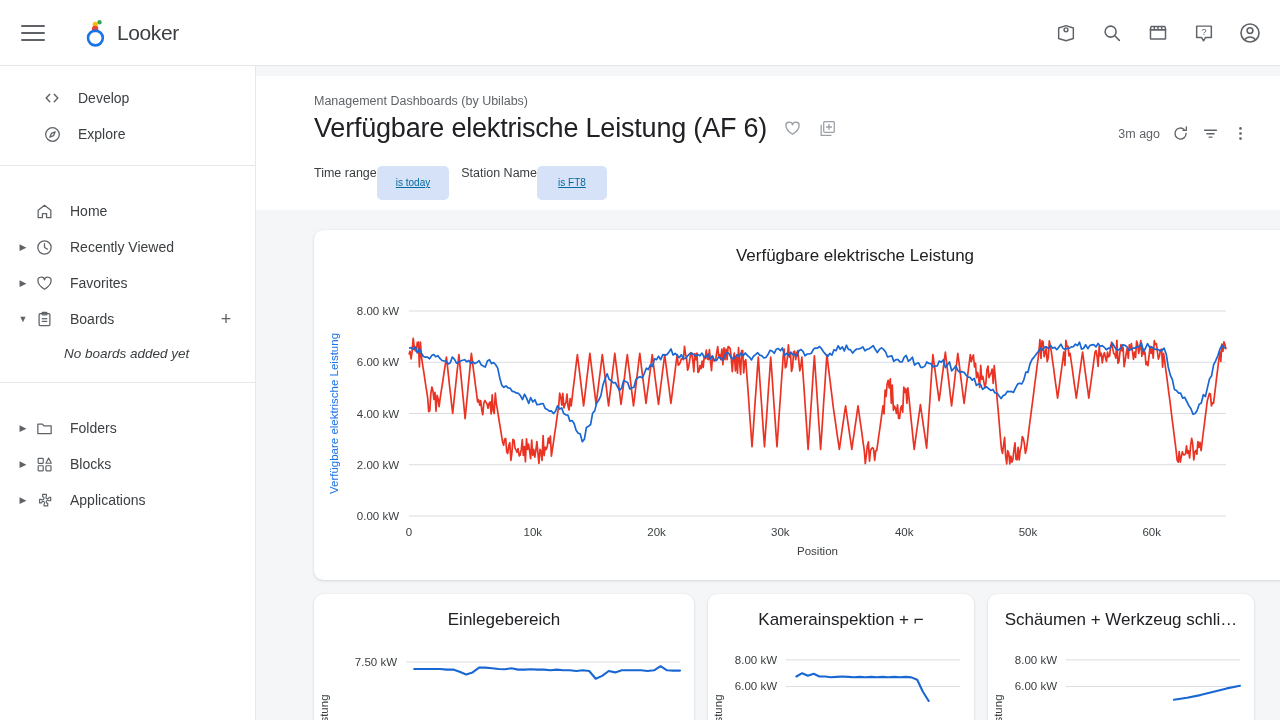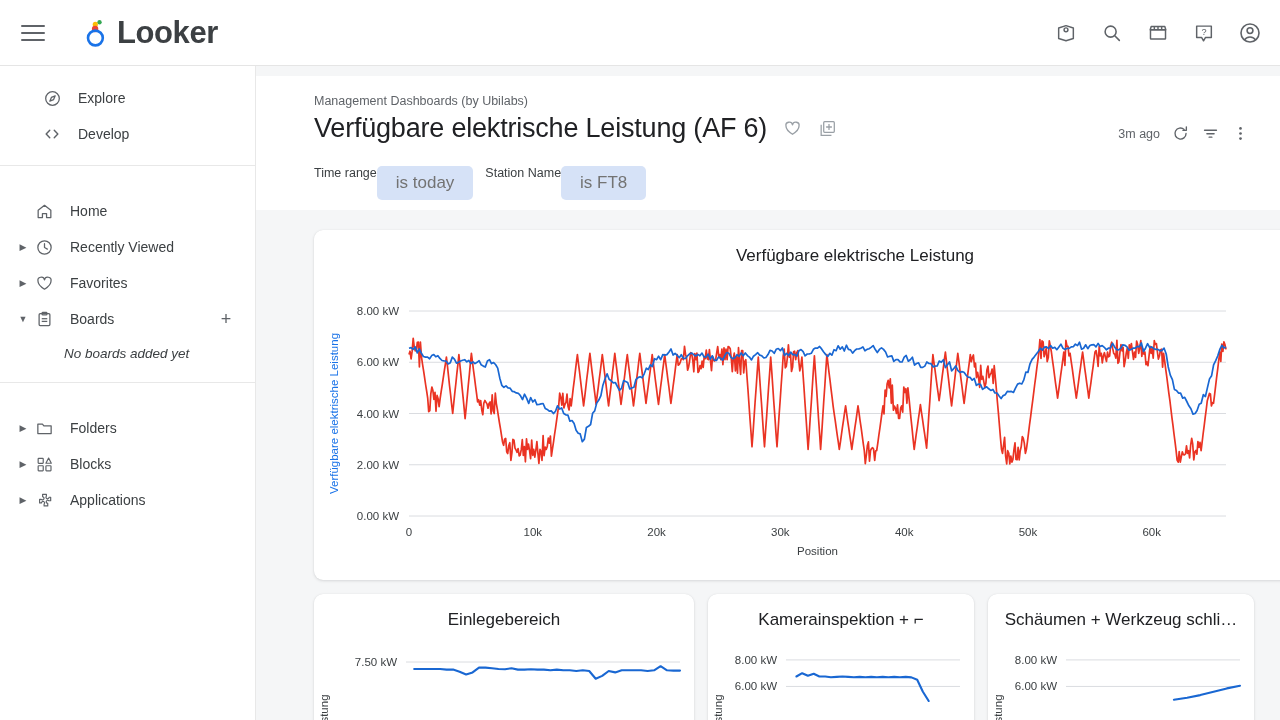--- a/index.html
+++ b/index.html
@@ -18,21 +18,21 @@
     position: absolute; top: 0; left: 0; width: 1280px; height: 66px;
     background: #fff; border-bottom: 1px solid #e5e5e5;
     display: flex; align-items: center;
   }
   .hamburger { margin-left: 21px; width: 26px; height: 26px; display: flex; flex-direction: column;
     justify-content: center; gap: 5px; cursor: pointer; }
   .hamburger span { display: block; width: 24px; height: 2px; background: #5f6368; border-radius: 1px; }
 
   .brand { display: flex; align-items: center; margin-left: 36px; gap: 8px; }
   .brand-logo { width: 26px; height: 30px; position: relative; }
-  .brand-text { font-size: 31px; color: #3c4043; letter-spacing: -0.4px; font-weight: 700; }
+  .brand-text { font-size: 21px; color: #3c4043; letter-spacing: -0.4px; font-weight: 400; }
 
   .topbar-right { position: absolute; right: 18px; top: 0; height: 66px; display: flex; align-items: center; gap: 22px; }
   .ticon { width: 24px; height: 24px; color: #5f6368; display: flex; align-items: center; justify-content: center; cursor: pointer; }
 
   
   .sidebar {
     position: absolute; top: 66px; left: 0; width: 256px; height: 654px;
     background: #fff; border-right: 1px solid #e8e8e8;
     padding-top: 14px;
   }
@@ -67,22 +67,23 @@
 
   .head-right { position: absolute; right: 30px; top: 48px; display: flex; align-items: center; gap: 11px; }
   .ago { font-size: 12.5px; color: #5f6368; }
   .hicon { color: #5f6368; display: flex; align-items: center; cursor: pointer; }
 
   .filters { display: flex; gap: 12px; padding: 22px 0 0 58px; }
   .filter { display: flex; flex-direction: row; }
   .filter-label { font-size: 12.5px; color: #3c4043; margin-bottom: 8px; }
   .chip {
     background: #d6e2f7; border-radius: 5px; height: 34px; display: flex; align-items: center;
-    justify-content: center; padding: 0 19px; font-size: 17px; color: #737373; cursor: pointer;
+    justify-content: center; padding: 0 19px; font-size: 10px; color: #0369a1; cursor: pointer;
     min-width: 70px;
+    text-decoration: underline;
   }
 
   
   .tiles { padding: 20px 24px 0 58px; }
   .card {
     background: #fff; border-radius: 9px; box-shadow: 0 1px 3px rgba(60,64,67,0.16), 0 0 1px rgba(60,64,67,0.10);
     position: relative;
   }
   .card-title { text-align: center; font-size: 17px; color: #202124; padding-top: 16px; font-weight: 400;
     white-space: nowrap; overflow: hidden; text-overflow: ellipsis; padding-left: 14px; padding-right: 14px; }
@@ -160,37 +161,37 @@
         </svg>
       </span>
     </div>
   </div>
 
   <div class="sidebar">
 
     <div class="nav-item top">
       <span class="caret empty"></span>
       <span class="nav-icon">
+        <svg width="20" height="20" viewBox="0 0 24 24" fill="none" stroke="#5f6368" stroke-width="1.7" stroke-linecap="round" stroke-linejoin="round">
+          <polyline points="9.3,7.5 5,12 9.3,16.5"></polyline>
+            <polyline points="14.7,7.5 19,12 14.7,16.5"></polyline>
+        </svg>
+      </span>
+      <span class="nav-label">Develop</span>
+    </div>
+
+    <div class="nav-item top">
+      <span class="caret empty"></span>
+      <span class="nav-icon">
         <svg width="19" height="19" viewBox="0 0 24 24" fill="none" stroke="#5f6368" stroke-width="1.6">
           <circle cx="12" cy="12" r="8.6"></circle>
           <path d="M15.4 8.6 L10.6 10.6 L8.6 15.4 L13.4 13.4 Z" stroke-linejoin="round"></path>
         </svg>
       </span>
       <span class="nav-label">Explore</span>
-    </div>
-
-    <div class="nav-item top">
-      <span class="caret empty"></span>
-      <span class="nav-icon">
-        <svg width="20" height="20" viewBox="0 0 24 24" fill="none" stroke="#5f6368" stroke-width="1.7" stroke-linecap="round" stroke-linejoin="round">
-          <polyline points="9.3,7.5 5,12 9.3,16.5"></polyline>
-            <polyline points="14.7,7.5 19,12 14.7,16.5"></polyline>
-        </svg>
-      </span>
-      <span class="nav-label">Develop</span>
     </div>
 
     <div class="divider"></div>
     <div class="group-gap"></div>
 
     <div class="nav-item">
       <span class="caret empty">▶</span>
       <span class="nav-icon">
         <svg width="19" height="19" viewBox="0 0 24 24" fill="none" stroke="#5f6368" stroke-width="1.6" stroke-linejoin="round">
           <path d="M4 10.5 L12 4.2 L20 10.5 V19.6 H14.6 V14.6 H9.4 V19.6 H4 Z"></path>

